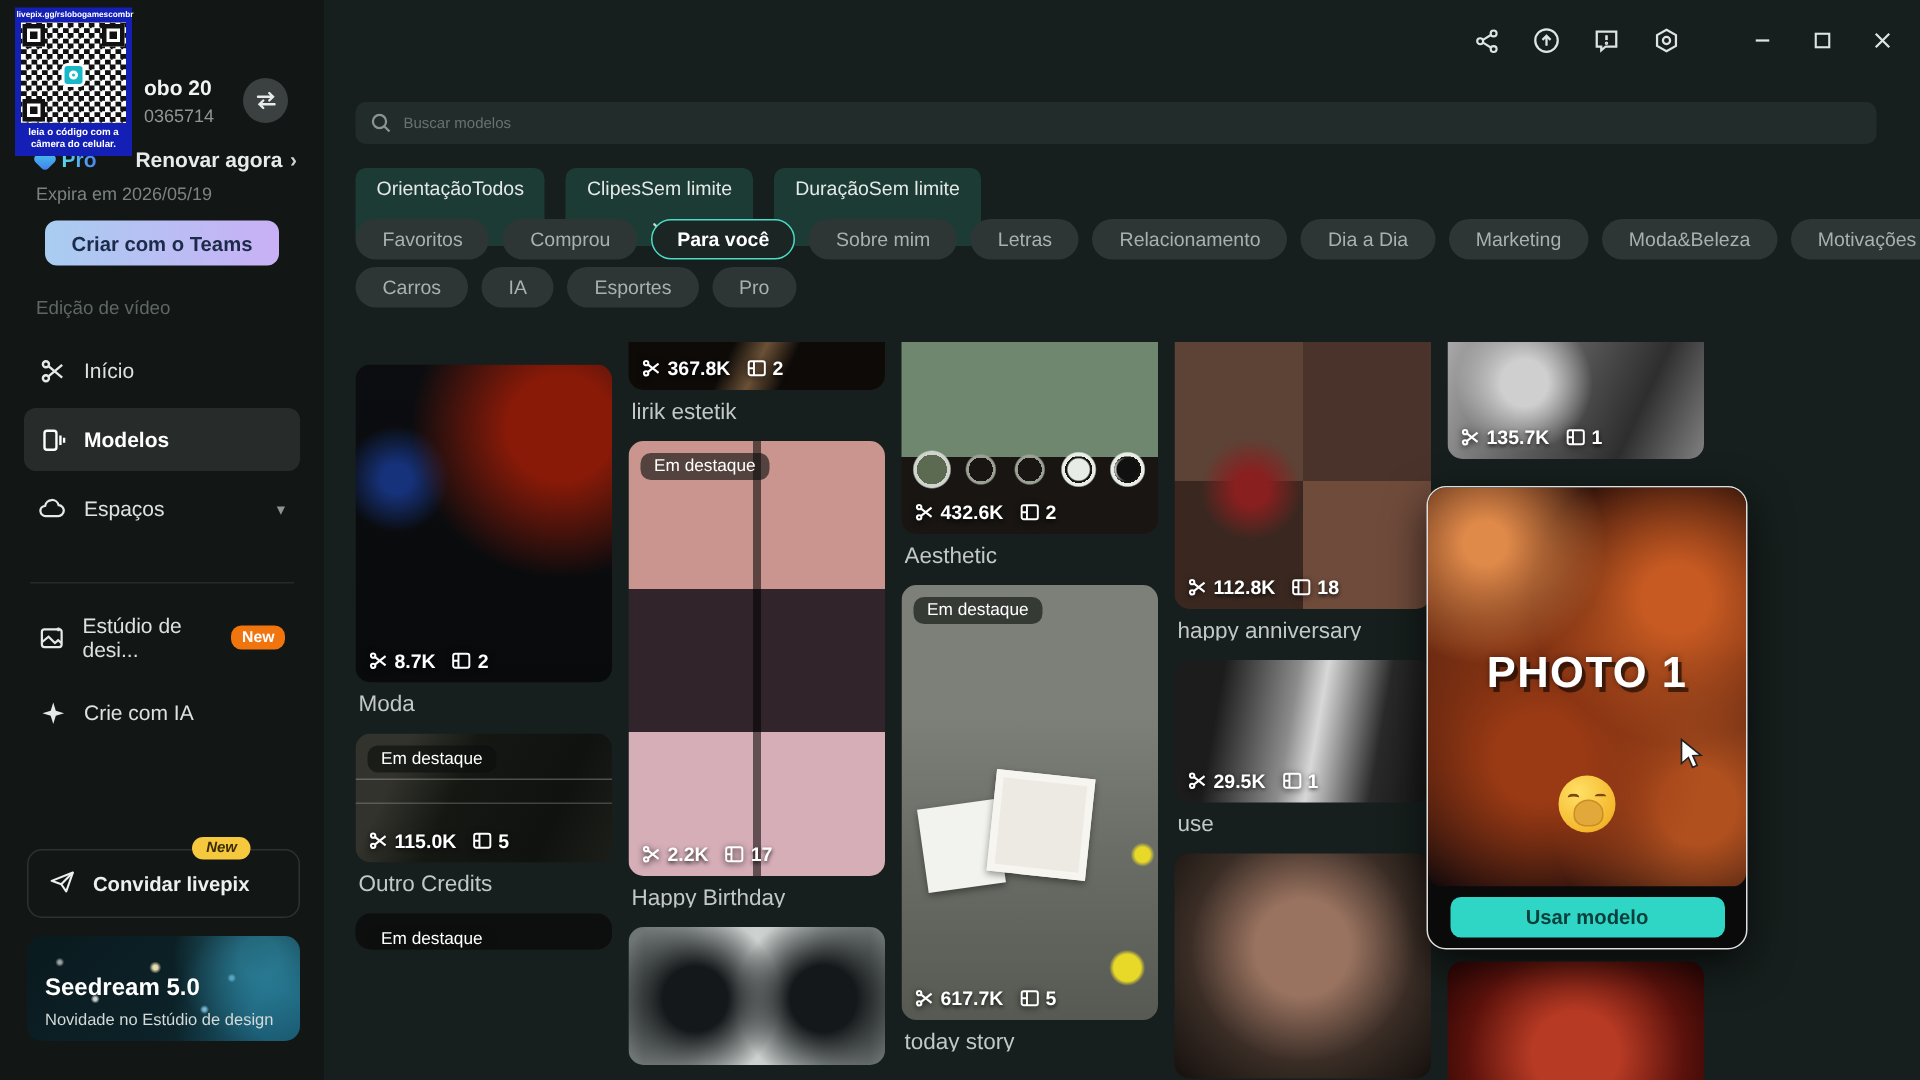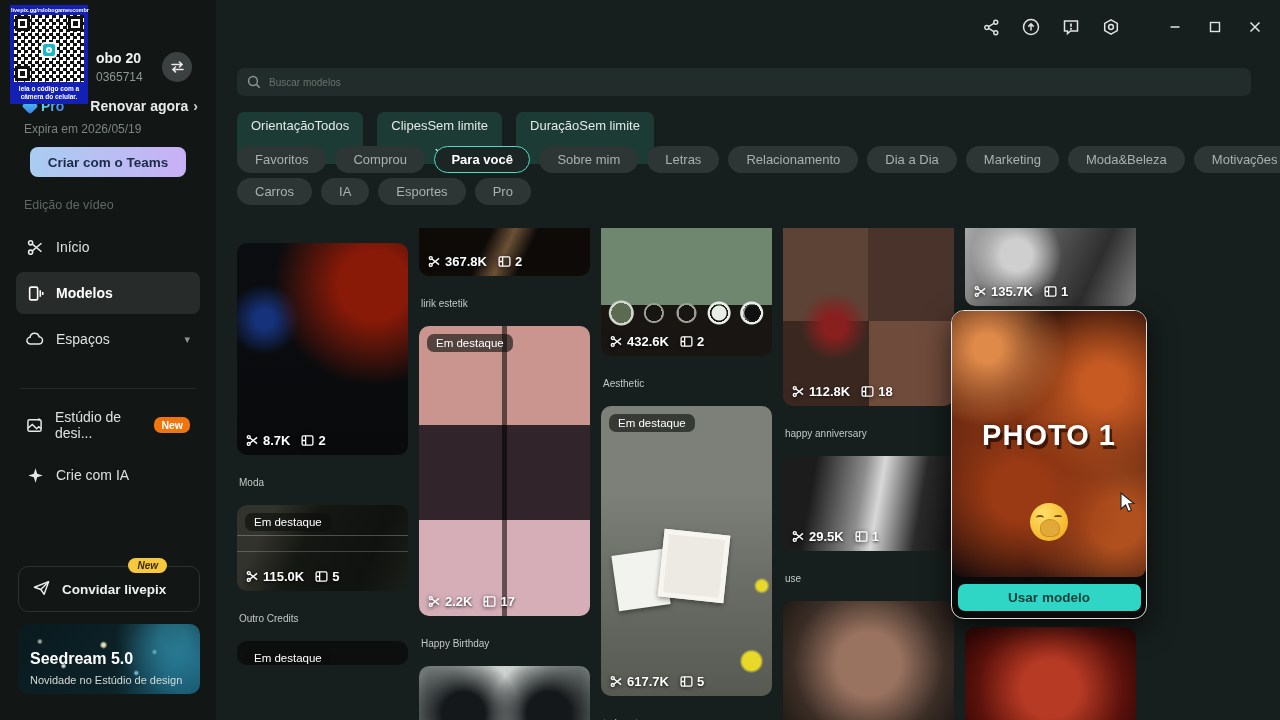--- a/index.html
+++ b/index.html
@@ -105,21 +105,21 @@
   .gcol { width:171px; flex:none; }
   .card { cursor:pointer; }
   .imgwrap { position:relative; width:100%; border-radius:10px; overflow:hidden; background:#0c0d0d; }
   .imgwrap.cut-top { border-top-left-radius:0; border-top-right-radius:0; }
   .card-badge { position:absolute; top:8px; left:8px; background:rgba(12,14,13,.62); color:#fff;
     font-size:11.5px; padding:3px 9px; border-radius:7px; }
   .card-stats { position:absolute; left:9px; bottom:7px; display:flex; align-items:center; gap:11px;
     color:#fff; font-size:13px; font-weight:600; text-shadow:0 1px 3px rgba(0,0,0,.85); }
   .stat { display:flex; align-items:center; gap:4px; }
   .stat svg { filter:drop-shadow(0 1px 2px rgba(0,0,0,.8)); }
-  .card-title { margin:22px 2px 13px; color:#c3c8c6; font-size:10px; height:15px; overflow:hidden; }
+  .card-title { margin:6px 2px 13px; color:#c3c8c6; font-size:15px; height:15px; overflow:hidden; }
 
   
   .img-mude { background:
       radial-gradient(circle at 80% 20%, #8a1a08 0 16%, rgba(0,0,0,0) 46%),
       radial-gradient(circle at 16% 36%, #16327a 0 5%, transparent 18%),
       linear-gradient(180deg,#0b0d10,#090a0c); }
   .img-credits { background:
       linear-gradient(180deg, rgba(255,255,255,.25) 0 1px, transparent 1px) 0 30px/100% 100% no-repeat,
       linear-gradient(180deg, rgba(255,255,255,.2) 0 1px, transparent 1px) 0 46px/100% 100% no-repeat,
       linear-gradient(115deg,#32332c 0 18%, #151713 40%, #101210 75%, #1c1e19); }
@@ -158,21 +158,21 @@
       radial-gradient(circle at 30% 55%, #8a1f1f 0 7%, transparent 22%),
       conic-gradient(from 0deg at 50% 52%, #4a332a 0 25%, #6f4b3b 25% 50%, #3a2820 50% 75%, #5c4336 75%); }
   .img-use { background: linear-gradient(100deg, #1c1c1c 0 18%, #8c8c8c 45%, #d8d8d8 55%, #2a2a2a 78%, #151515); }
   .img-woman { background: radial-gradient(ellipse at 50% 42%, #9a7360 0 26%, #3a2d26 62%, #15100d); }
   .img-dog { background:
       radial-gradient(circle at 30% 35%, #cfcfcf 0 12%, transparent 35%),
       linear-gradient(115deg,#a8a8a8, #5e5e5e 40%, #2e2e2e 72%, #818181); }
   .img-red { background: radial-gradient(circle at 50% 62%, #b63a24 0 28%, #5c120c 68%, #2a0605); }
 
   
-  .popup { position:relative; width:196px; margin:4px -14px 8px; border:1.5px solid #dededc;
+  .popup { position:relative; width:214px; margin:18px -14px 8px; border:1.5px solid #dededc;
     border-radius:13px; background:#0a0a0a; box-shadow:0 10px 28px rgba(0,0,0,.65); z-index:20;
     padding-bottom:7px; }
   .popup-img { position:relative; height:266px; border-radius:12px 12px 9px 9px; overflow:hidden;
     background:
       radial-gradient(circle at 18% 14%, #e08a4a 0 5%, transparent 28%),
       radial-gradient(circle at 78% 28%, #c75a22 0 9%, transparent 38%),
       radial-gradient(circle at 35% 68%, #9a3a14 0 13%, transparent 48%),
       radial-gradient(circle at 85% 80%, #b0501f 0 9%, transparent 36%),
       linear-gradient(180deg,#2c1009,#6e2c12 38%, #451a0c 68%, #150a0c); }
   .popup-title { position:absolute; top:108px; left:0; right:0; text-align:center; color:#fff;
@@ -455,21 +455,21 @@
             <div class="card-title">Outro Credits</div>
           </div>
           <div class="card">
             <div class="imgwrap img-dark" style="height: 24px;">
               <span class="card-badge">Em destaque</span>
             </div>
           </div>
         </div>
         <div class="gcol">
           <div class="card">
-            <div class="imgwrap img-lirik cut-top" style="height: 48px;">
+            <div class="imgwrap img-lirik cut-top" style="height: 32px;">
               <div class="card-stats">
                 <span class="stat">
                   <svg width="13" height="13" viewBox="0 0 16 16" fill="none" stroke="#fff" stroke-width="1.7">
                     <circle cx="3.4" cy="3.8" r="1.8"></circle>
                     <circle cx="3.4" cy="12.2" r="1.8"></circle>
                     <path d="M5 5 13.6 11.8M5 11 13.6 4.2"></path>
                   </svg>
                   <span>367.8K</span>
                 </span>
                 <span class="stat">

